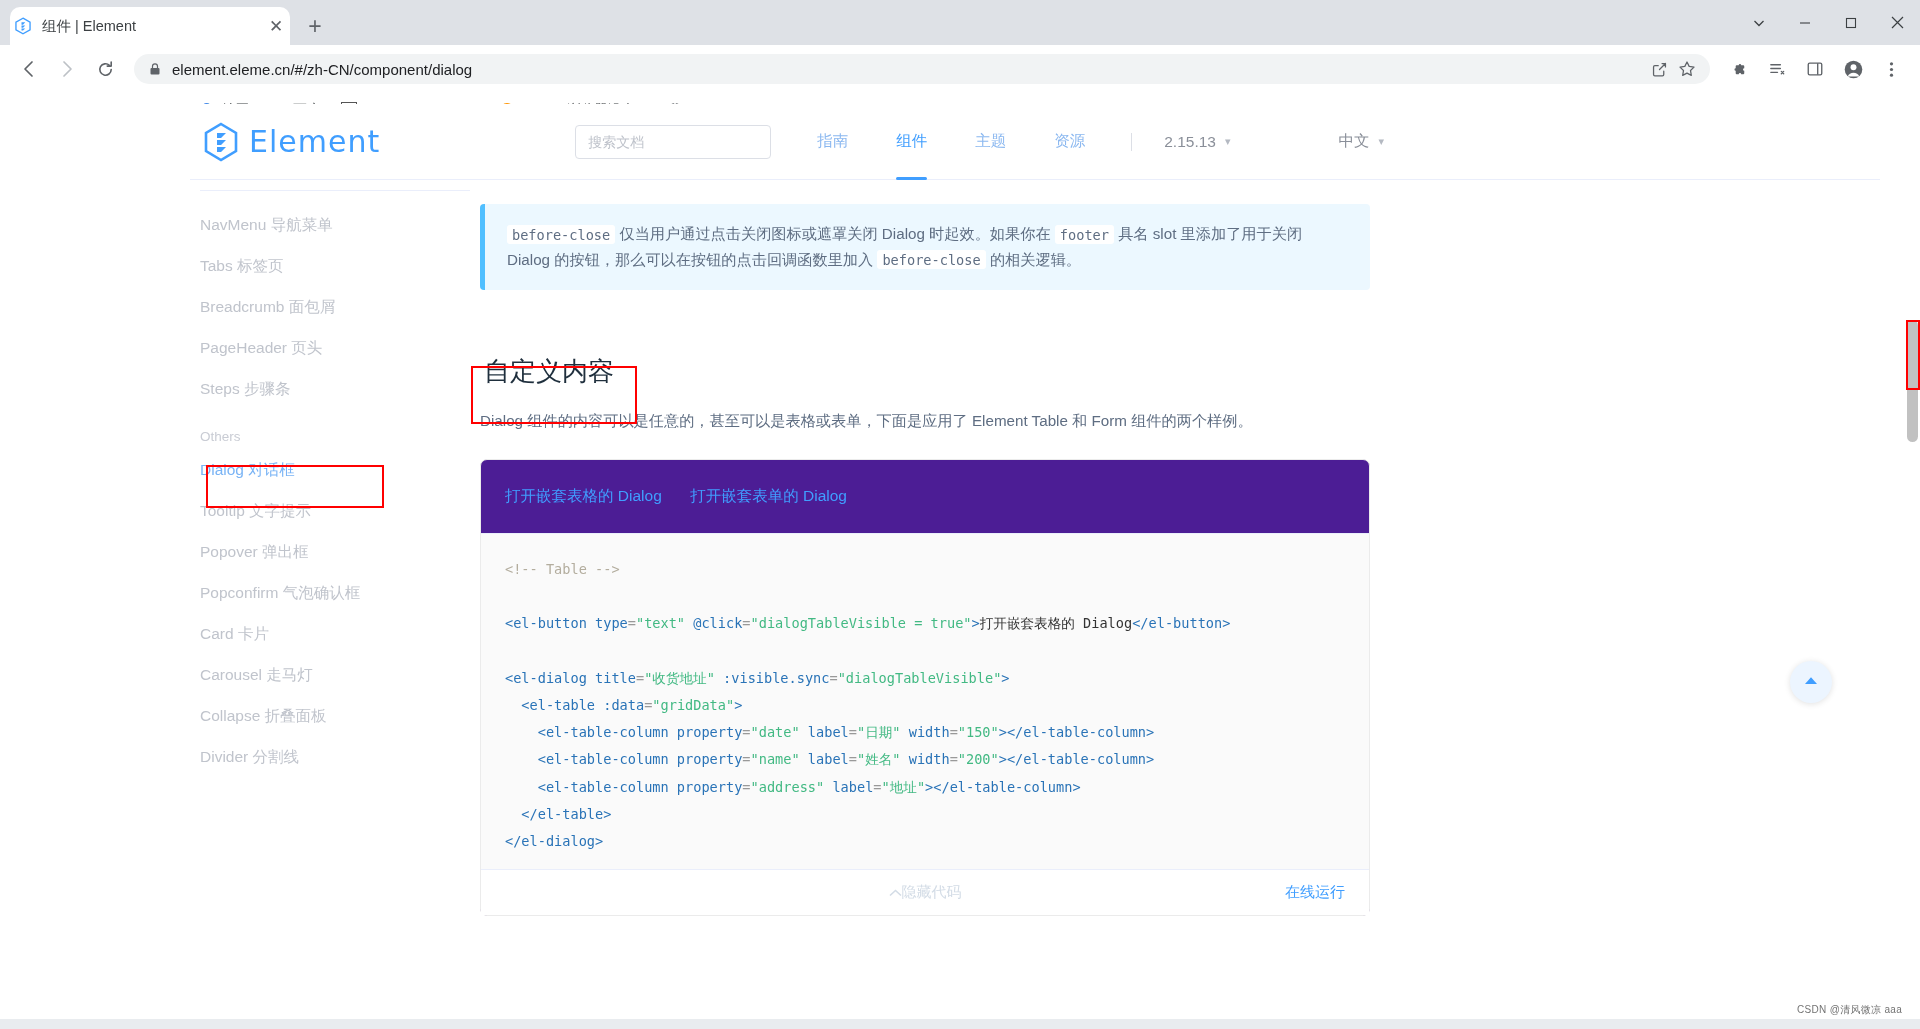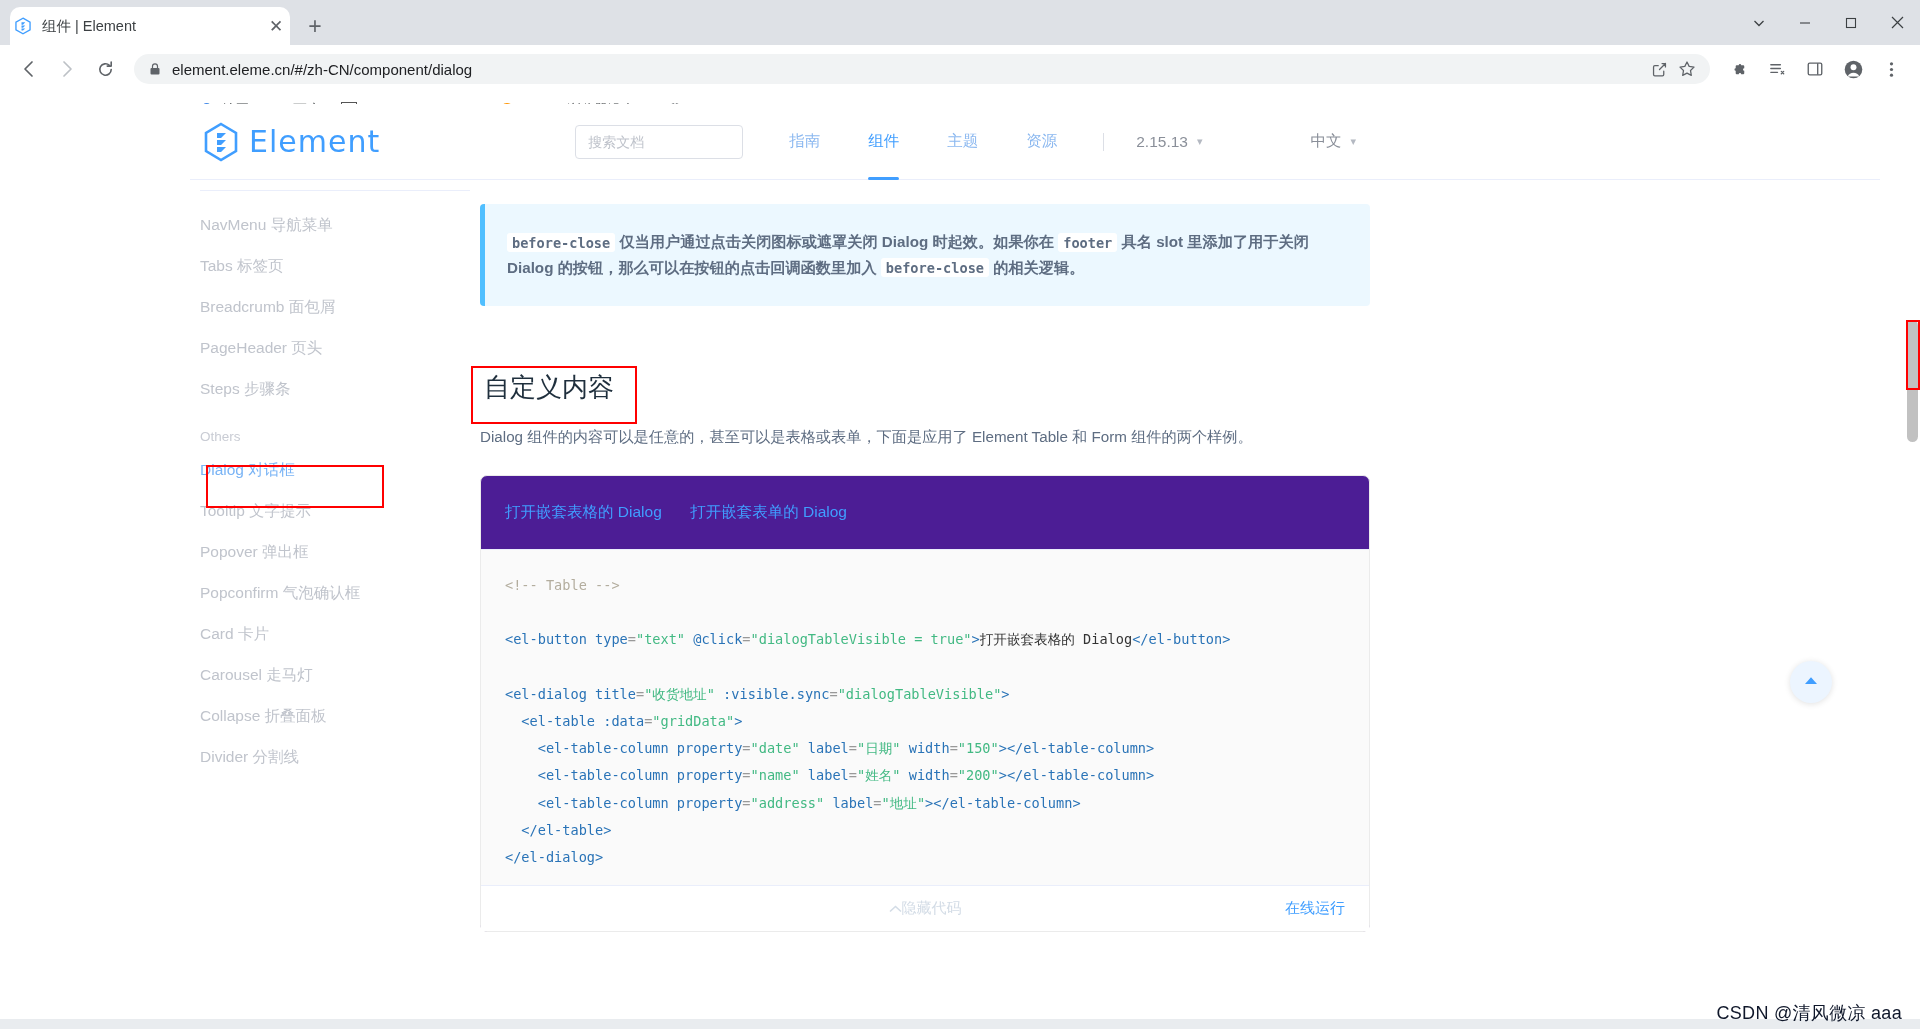--- a/index.html
+++ b/index.html
@@ -89,21 +89,21 @@
     position:absolute; left:190px; top:0; width:1690px; height:76px;
     display:flex; align-items:center; background:#fff;
     border-bottom:1px solid #eaeefb;
   }
   .brand { display:flex; align-items:center; gap:10px; margin-left:13px; }
   .brand-name {
     font-size:30px; color:#409eff; letter-spacing:1px;
     font-family:"DejaVu Sans",sans-serif; font-weight:400;
   }
   .search-box {
-    width:168px;height:34px;border:1px solid #dcdfe6;border-radius:4px;
+    width:196px;height:34px;border:1px solid #dcdfe6;border-radius:4px;
     margin-left:195px; display:flex; align-items:center; padding:0 12px;
   }
   .search-box input {
     border:0;outline:0;width:100%;font-size:14px;color:#606266;
     background:transparent;font-family:inherit;
   }
   .search-box input::placeholder { color:#bfc3cb; }
   .nav { display:flex; align-items:center; margin-left:22px; height:100%; }
   .nav-item {
     font-size:15.5px; color:#8bb8f0; padding:0 24px; height:100%;
@@ -141,21 +141,21 @@
   }
 
   
   .content {
     position:absolute; left:480px; top:76px; width:1410px; height:849px;
     padding:24px 0 0 0;
   }
   .tip {
     width:890px; margin-left:0; background:#ecf8ff;
     border-left:5px solid #50bfff; border-radius:4px;
-    padding:25px 22px; color:#5e6d82; font-size:15.2px; line-height:1.7;font-weight:bold;
+    padding:17px 22px; color:#5e6d82; font-size:15.2px; line-height:1.7;
   }
   .tip code {
     background:#ffffff; color:#5e6d82; border-radius:3px;
     padding:1.5px 5px; font-family:"DejaVu Sans Mono","Liberation Mono",monospace;
     font-size:13.6px;
   }
   .sec-title {
     margin-top:62px; font-size:26px; color:#1f2f3d; font-weight:400;
     display:inline-block; padding:2px 4px;
   }
@@ -210,21 +210,21 @@
     position:absolute; left:2px; top:216px; width:11px; height:122px;
     background:#c1c1c1; border-radius:6px;
   }
   .hl-scroll {
     position:absolute; right:0; top:320px; width:14px; height:70px;
     border:2px solid #ff0000;
   }
 
   
   .watermark {
-    position:absolute; right:18px; bottom:4px; font-size:18px; color:#0f172a;
+    position:absolute; right:18px; bottom:12px; font-size:10px; color:#737373;
     letter-spacing:.3px;
   }
   
   .bottom-strip {
     position:absolute; left:0; bottom:0; width:1920px; height:10px; background:#e9ecef;
   }
 </style>
 </head>
 <body>
 

